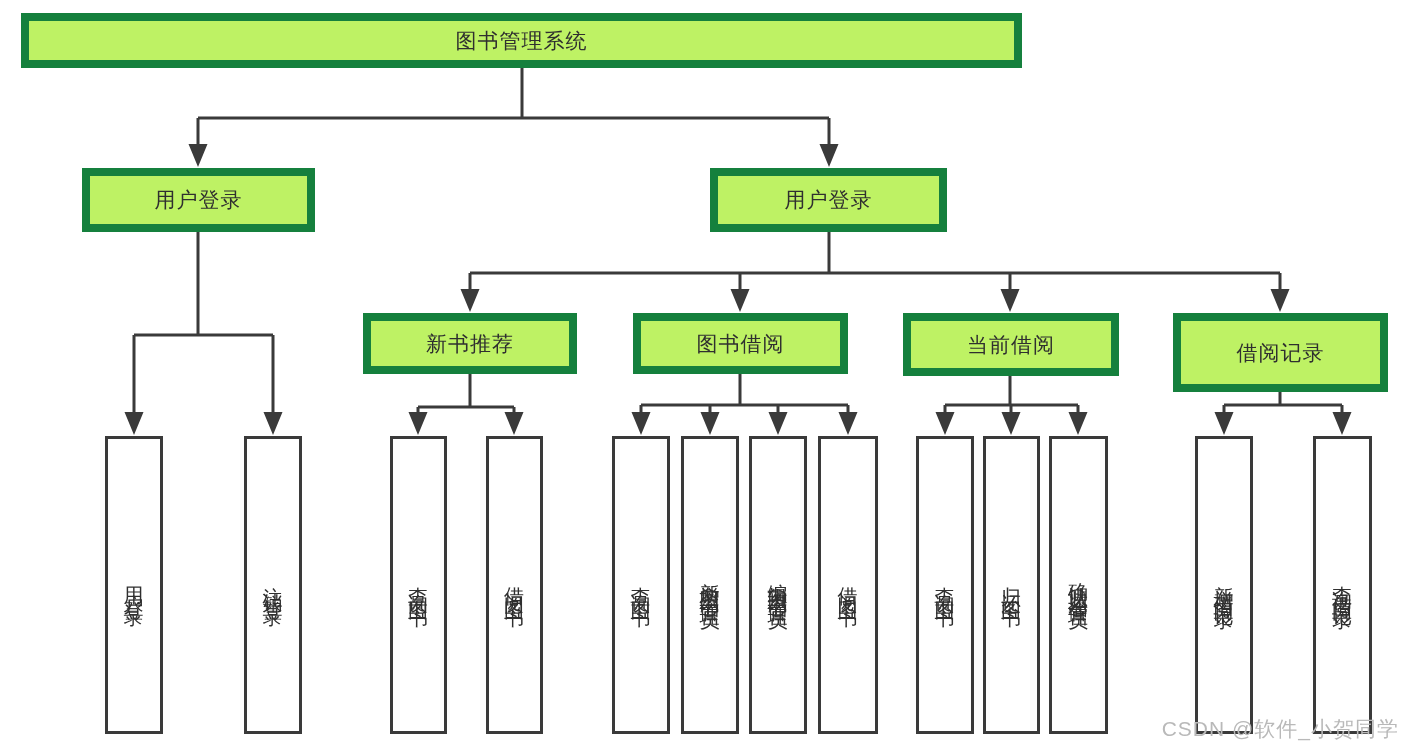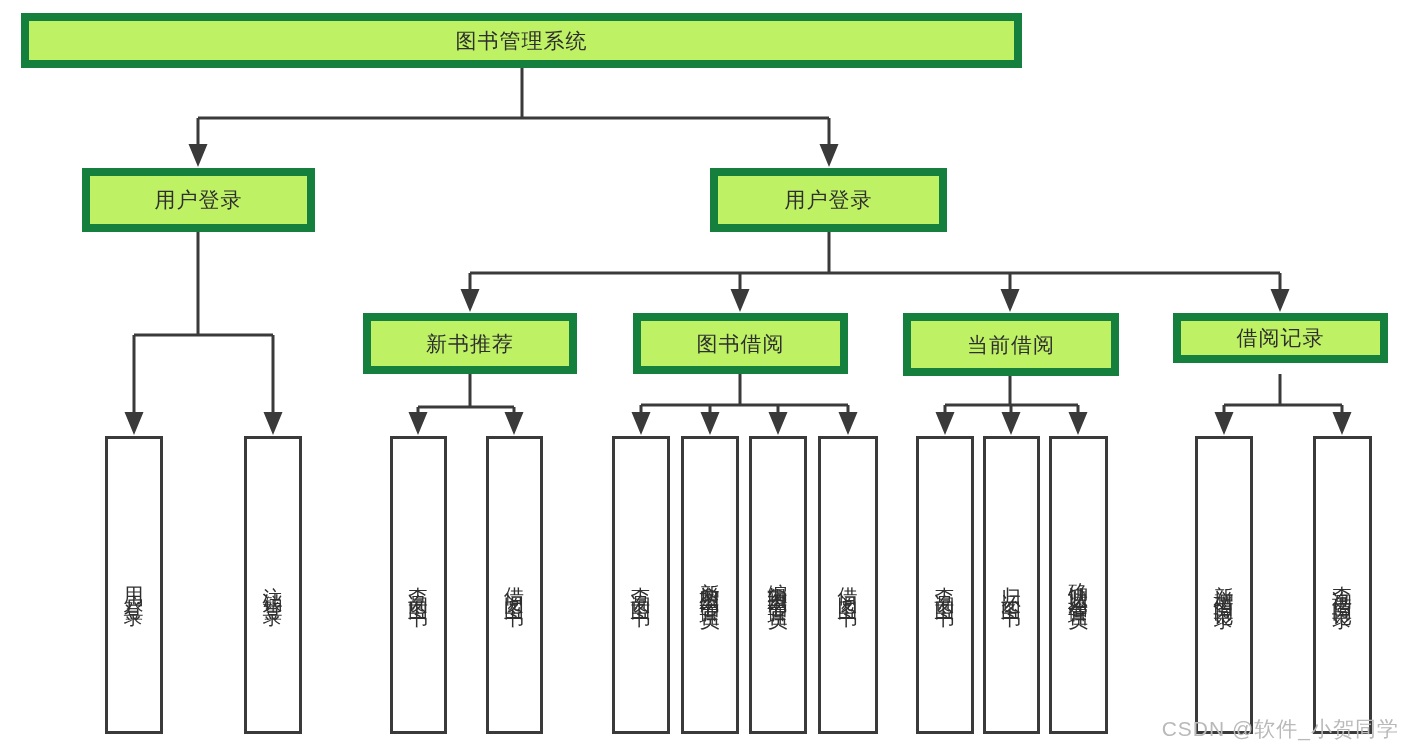--- a/index.html
+++ b/index.html
@@ -68,21 +68,21 @@
 
   <div class="box" style="left:363px;top:313px;width:214px;height:61px;">
     <span>新书推荐</span>
   </div>
   <div class="box" style="left:633px;top:313px;width:215px;height:61px;text-align:center;">
     <span>图书借阅</span>
   </div>
   <div class="box" style="left:903px;top:313px;width:216px;height:63px;">
     <span>当前借阅</span>
   </div>
-  <div class="box" style="left:1173px;top:313px;width:215px;height:50px;justify-content:center;">
+  <div class="box" style="left:1173px;top:313px;width:215px;height:79px;justify-content:center;">
     <span>借阅记录</span>
   </div>
 
   <div class="leaf" style="left:105px;top:436px;width:58px;height:298px;">
     <span class="vlabel">用户登录</span>
   </div>
   <div class="leaf" style="left:244px;top:436px;width:58px;height:298px;">
     <span class="vlabel">注销登录</span>
   </div>
 

